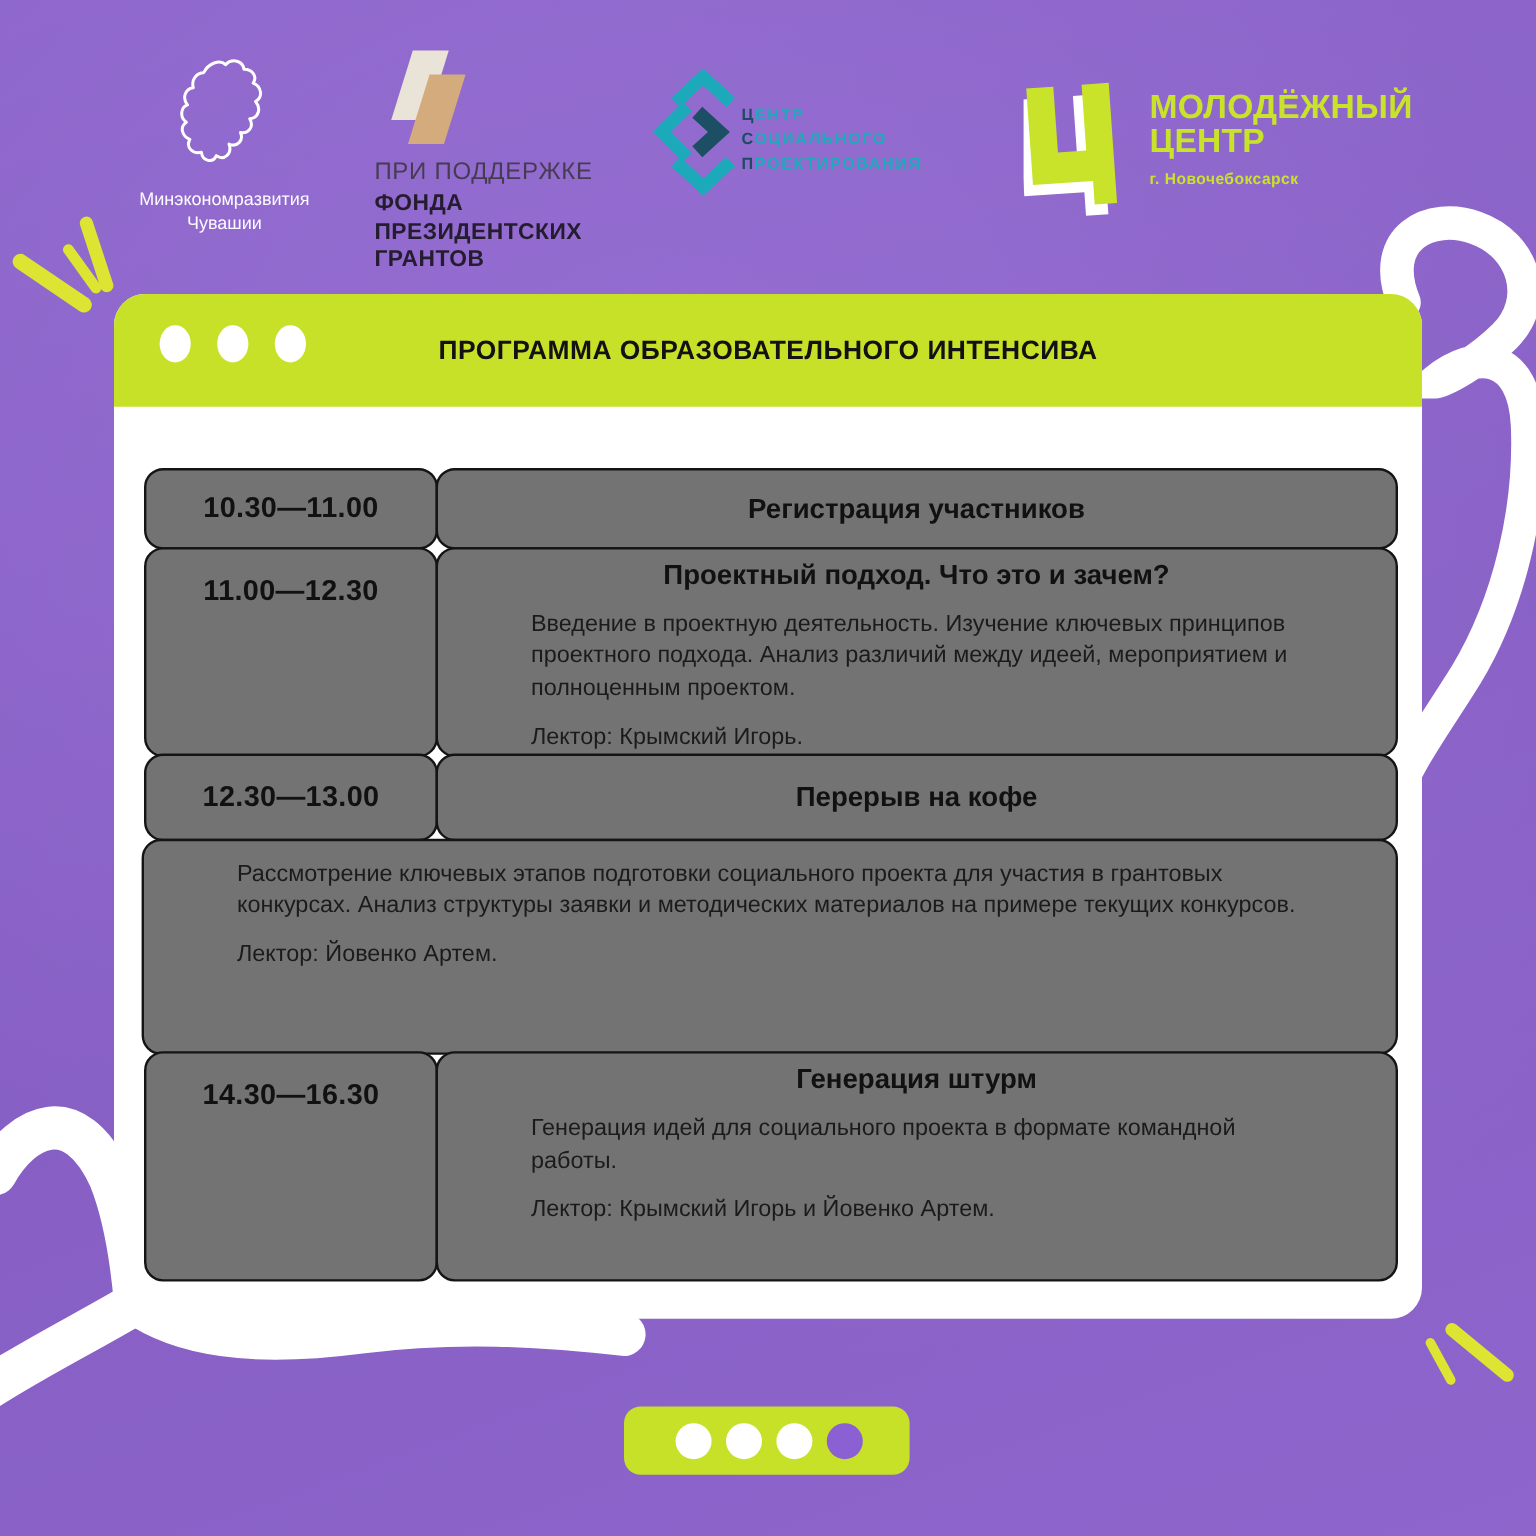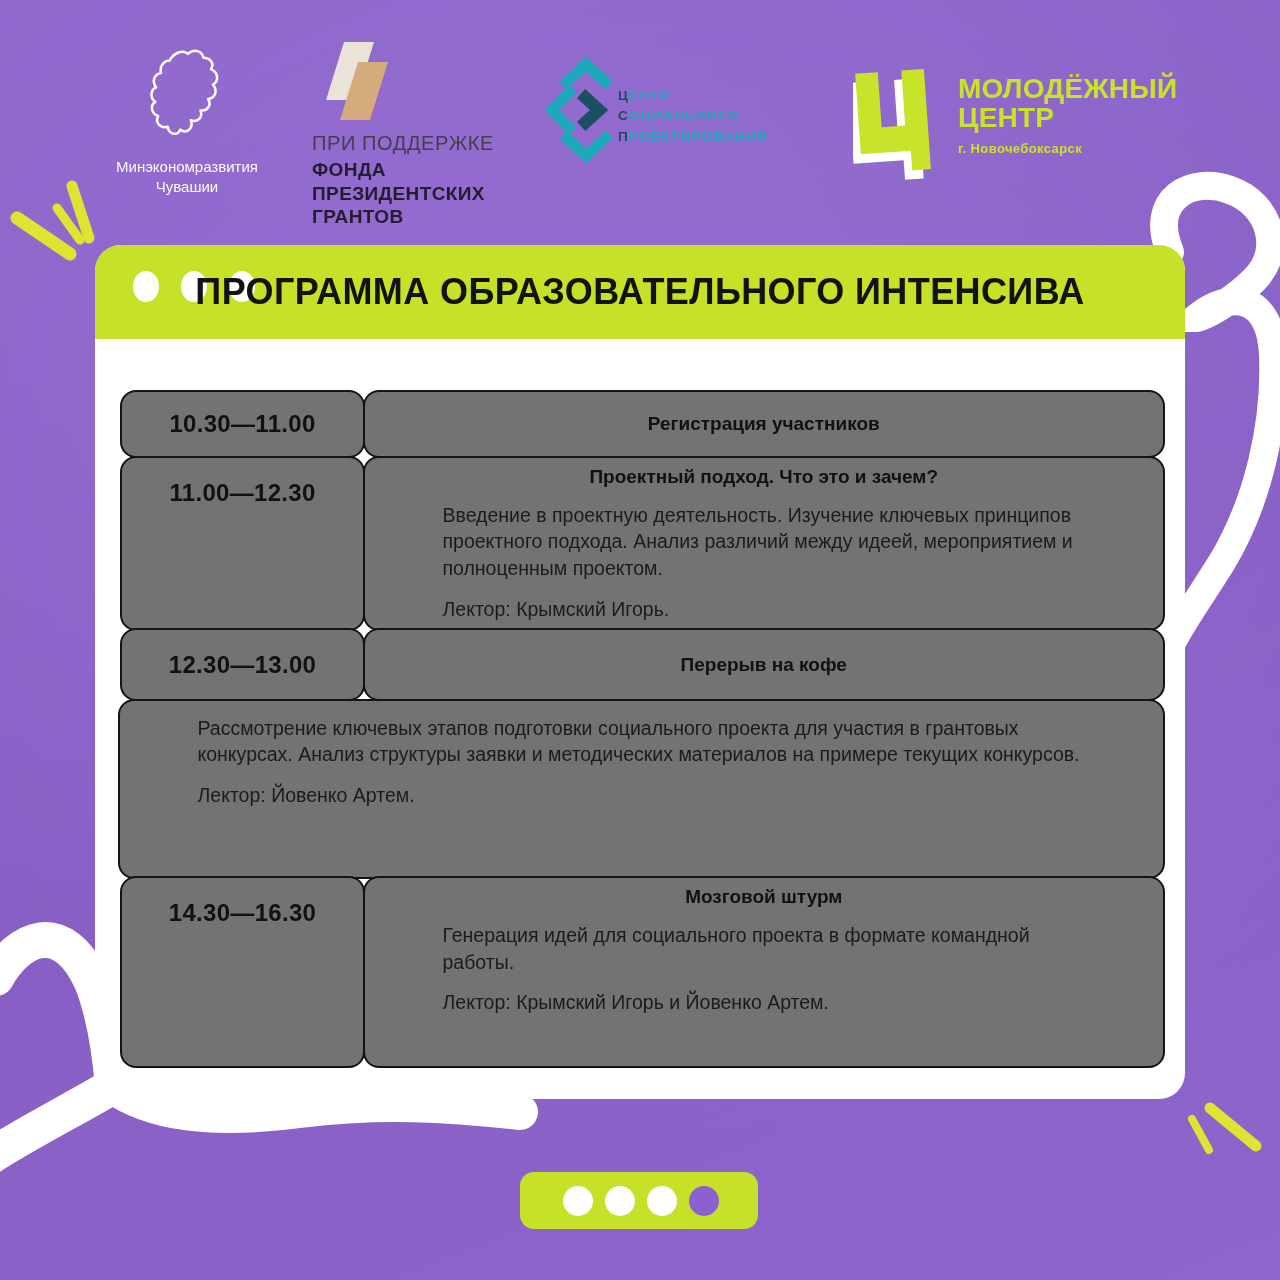--- a/index.html
+++ b/index.html
@@ -34,32 +34,32 @@
   .youth-city{margin-top:9px;font-size:13px;font-weight:bold;letter-spacing:0.4px}
   
   .sparkles{position:absolute;z-index:2}
   
   .card{position:absolute;left:95px;top:245px;width:1090px;height:854px;background:#ffffff;
     border-radius:26px;z-index:2}
   .card-header{position:relative;height:94px;background:#c7e128;border-radius:26px 26px 0 0}
   .win-dots{position:absolute;left:38px;top:26px;display:flex;gap:22px}
   .win-dots span{width:26px;height:31px;border-radius:50%;background:#ffffff}
   .card-title{position:absolute;left:0;right:0;top:0;height:94px;display:flex;align-items:center;
-    justify-content:center;font-size:36px;font-weight:bold;letter-spacing:0.4px;color:#121212}
+    justify-content:center;font-size:22px;font-weight:bold;letter-spacing:0.4px;color:#121212}
   
   .schedule{position:absolute;left:25px;top:145px;width:1045px}
   .row{display:flex}
   .row + .row{margin-top:-2.5px}
   .cell{border:2.5px solid #141414;border-radius:16px;background:#737373;box-sizing:border-box}
   .cell-time{width:245px;flex:0 0 245px;display:flex;justify-content:center;
     font-size:24px;font-weight:bold;color:#111;letter-spacing:0.3px}
   .cell-main{flex:1;margin-left:-2.5px}
   .row.simple .cell-time,.row.simple .cell-main{display:flex;align-items:center;justify-content:center}
   .row.detailed .cell-time{align-items:flex-start;padding-top:21px}
-  .row-title{font-weight:bold;font-size:19px;color:#111;text-align:center}
+  .row-title{font-weight:bold;font-size:23px;color:#111;text-align:center}
   .row.detailed .row-title{margin-top:8px}
   .row-desc{font-size:19.5px;line-height:1.37;color:#1b1b1b;margin:14px 58px 0 78px;text-align:left}
   .row-lect{font-size:19.5px;color:#1b1b1b;margin:16px 58px 0 78px;text-align:left}
   .r1{min-height:68px}.r2{min-height:175px}.r3{min-height:73px}.r4{min-height:180px}.r5{min-height:192px}
   
   .pill{position:absolute;left:520px;top:1172px;width:238px;height:57px;background:#c7e128;
     border-radius:14px;display:flex;align-items:center;gap:12px;padding-left:43px;box-sizing:border-box;z-index:3}
   .pill span{width:30px;height:30px;border-radius:50%;background:#fff}
 </style>
 </head>
@@ -184,21 +184,21 @@
       <div class="row detailed r4">
         <div class="cell cell-main">
           <div class="row-desc">Рассмотрение ключевых этапов подготовки социального проекта для участия в грантовых конкурсах. Анализ структуры заявки и методических материалов на примере текущих конкурсов.</div>
           <div class="row-lect">Лектор: Йовенко Артем.</div>
         </div>
       </div>
 
       <div class="row detailed r5">
         <div class="cell cell-time">14.30—16.30</div>
         <div class="cell cell-main">
-          <div class="row-title">Мозговой штурм</div>
+          <div class="row-title">Генерация штурм</div>
           <div class="row-desc">Генерация идей для социального проекта в формате командной работы.</div>
           <div class="row-lect">Лектор: Крымский Игорь и Йовенко Артем.</div>
         </div>
       </div>
 
     </div>
   </div>
 
   <div class="pill">
     <span style="background: rgb(255, 255, 255);"></span>

